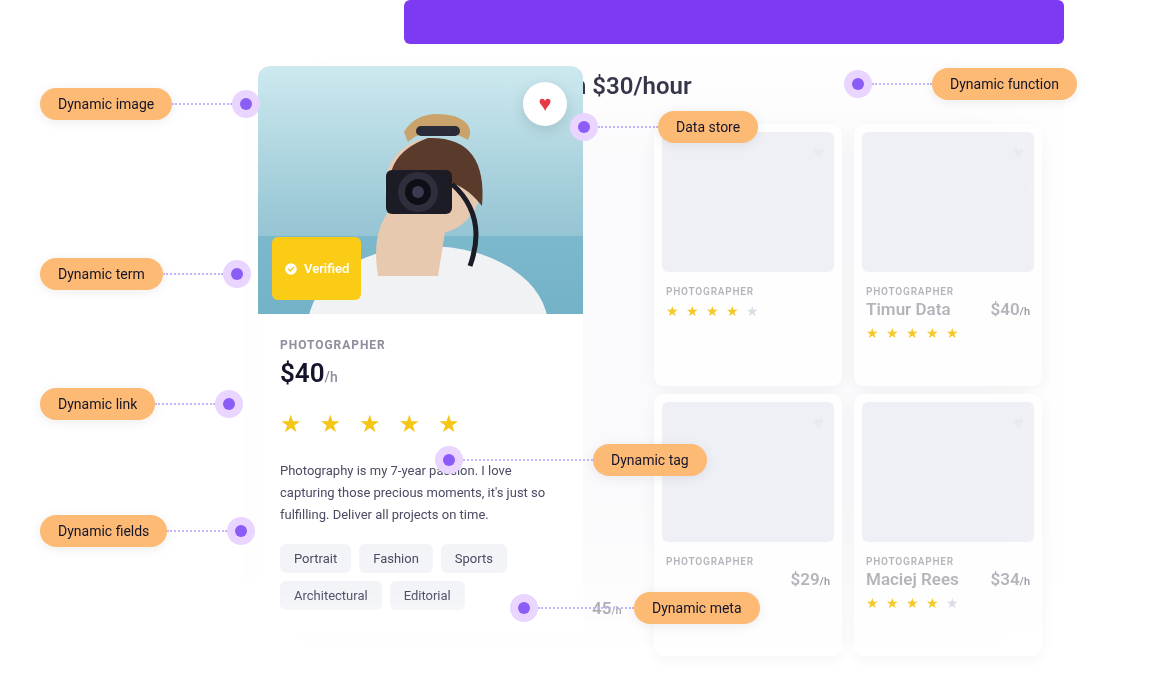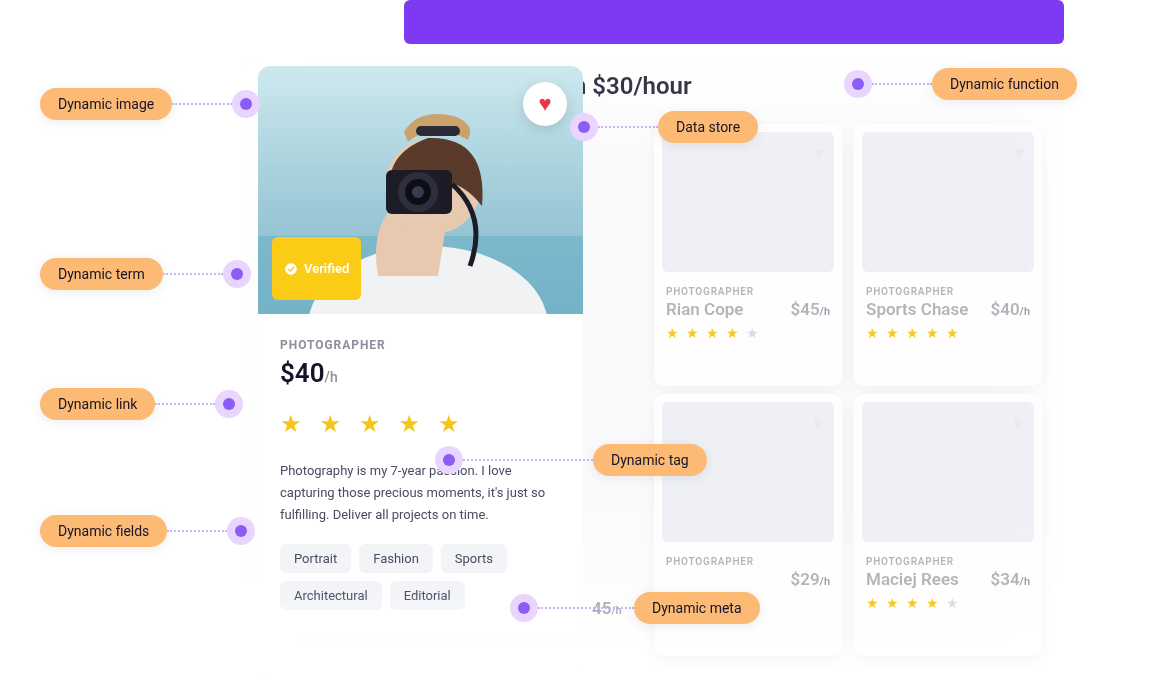--- a/index.html
+++ b/index.html
@@ -103,34 +103,30 @@
 <div class="page-title">
   <span>ographers</span>
   <span class="from">from $30/hour</span>
 </div>
 
 <div class="card-sm faded" style="left:654px;top:124px">
   <div class="ph-img">
     <span class="heart">♥</span>
   </div>
   <div class="role">PHOTOGRAPHER</div>
+  <div class="stars"><span class="star-f">★ ★ ★ ★ </span><span class="star-e">★</span></div>
+</div>
+
+<div class="card-sm faded" style="left:854px;top:124px">
+  <div class="ph-img">
+    <span class="heart">♥</span>
+  </div>
+  <div class="role">PHOTOGRAPHER</div>
   <div class="row">
-    <span class="name">Rian Cope</span>
-    <span class="price"><span>$45</span><span class="per">/h</span></span>
-  </div>
-  <div class="stars"><span class="star-f">★ ★ ★ ★ </span><span class="star-e">★</span></div>
-</div>
-
-<div class="card-sm faded" style="left:854px;top:124px">
-  <div class="ph-img">
-    <span class="heart">♥</span>
-  </div>
-  <div class="role">PHOTOGRAPHER</div>
-  <div class="row">
-    <span class="name">Sports Chase</span>
+    <span class="name">Timur Data</span>
     <span class="price"><span>$40</span><span class="per">/h</span></span>
   </div>
   <div class="stars"><span class="star-f">★ ★ ★ ★ ★</span></div>
 </div>
 
 <div class="card-sm faded" style="left:654px;top:394px">
   <div class="ph-img">
     <span class="heart">♥</span>
   </div>
   <div class="role">PHOTOGRAPHER</div>

